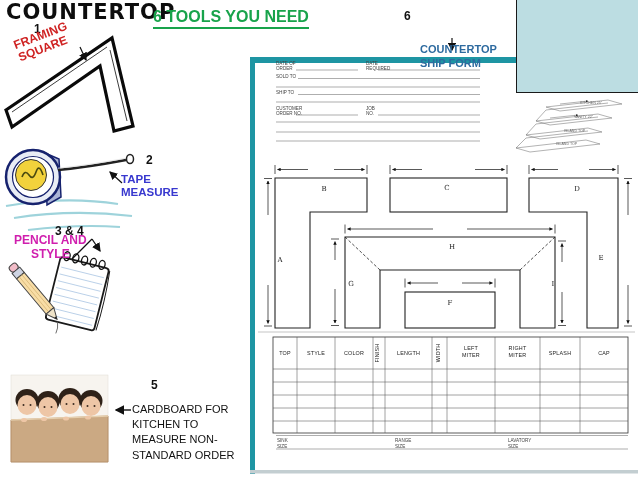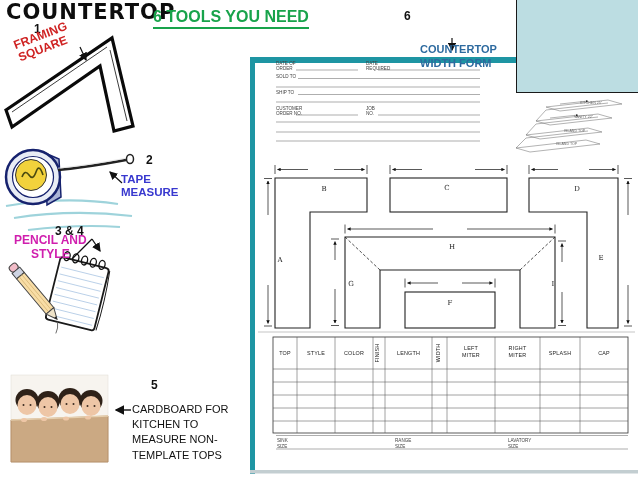--- a/index.html
+++ b/index.html
@@ -327,22 +327,22 @@
   <div class="abs lbl-mag txt">
     <span>PENCIL AND</span><br>
     <span>STYLE</span>
   </div>
 
   <div class="abs num txt" style="left:151px;top:378px;">5</div>
   <div class="abs lbl-card txt">
     <span>CARDBOARD FOR</span><br>
     <span>KITCHEN TO</span><br>
     <span>MEASURE NON-</span><br>
-    <span>TEMPLATE TOPS</span>
+    <span>STANDARD ORDER</span>
   </div>
 
   <div class="abs num txt" style="left:404px;top:9px;">6</div>
   <div class="abs lbl-steel txt">
     <span>COUNTERTOP</span><br>
-    <span>WIDTH FORM</span>
+    <span>SHIP FORM</span>
   </div>
 
 </div>
 
 </body></html>

